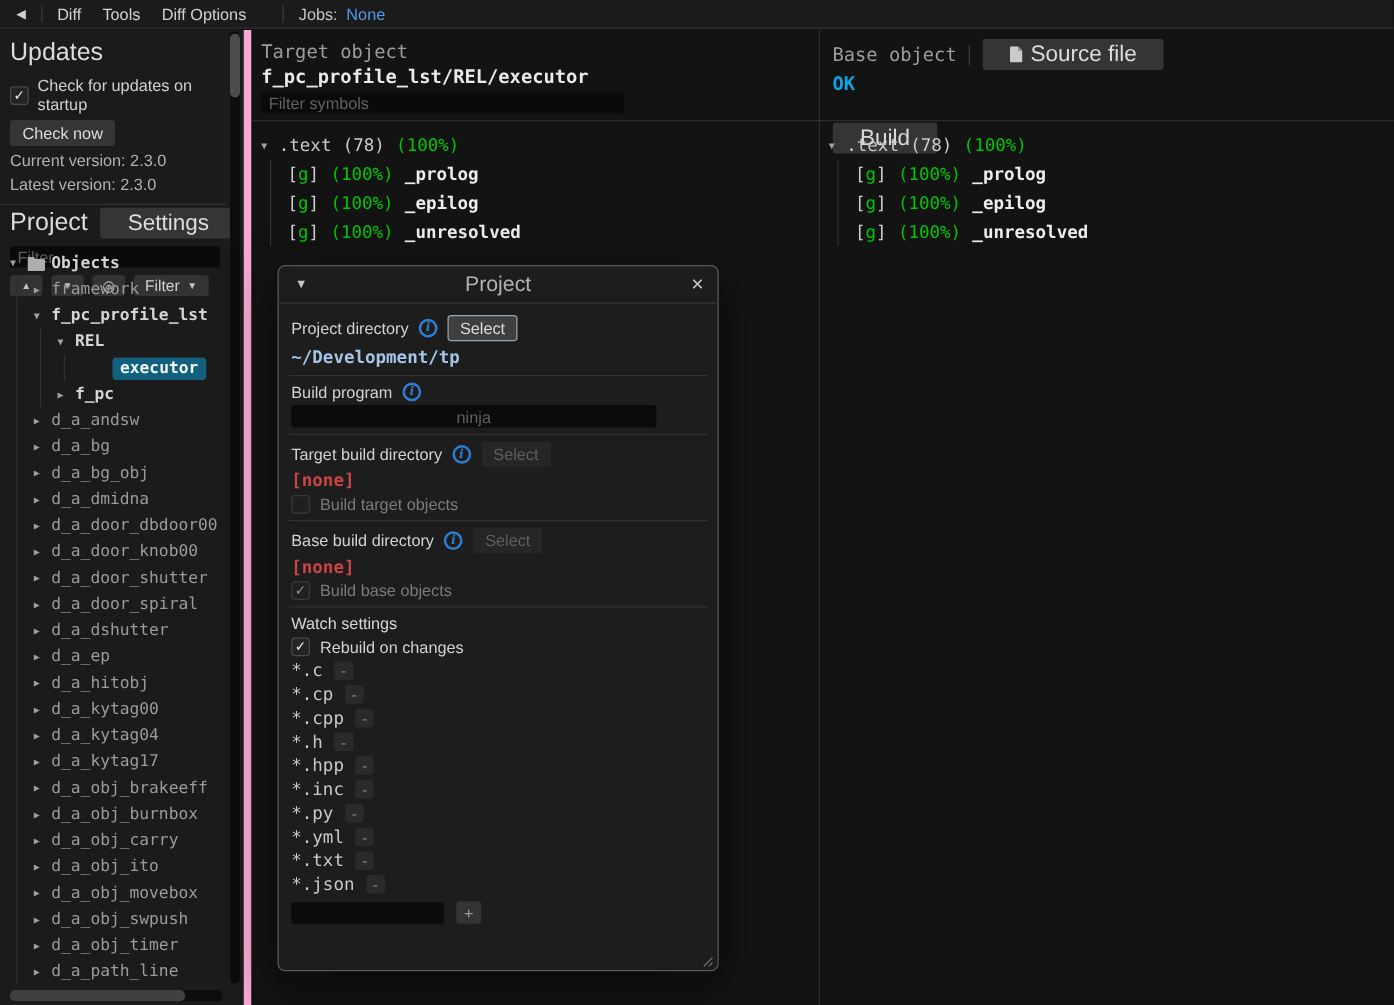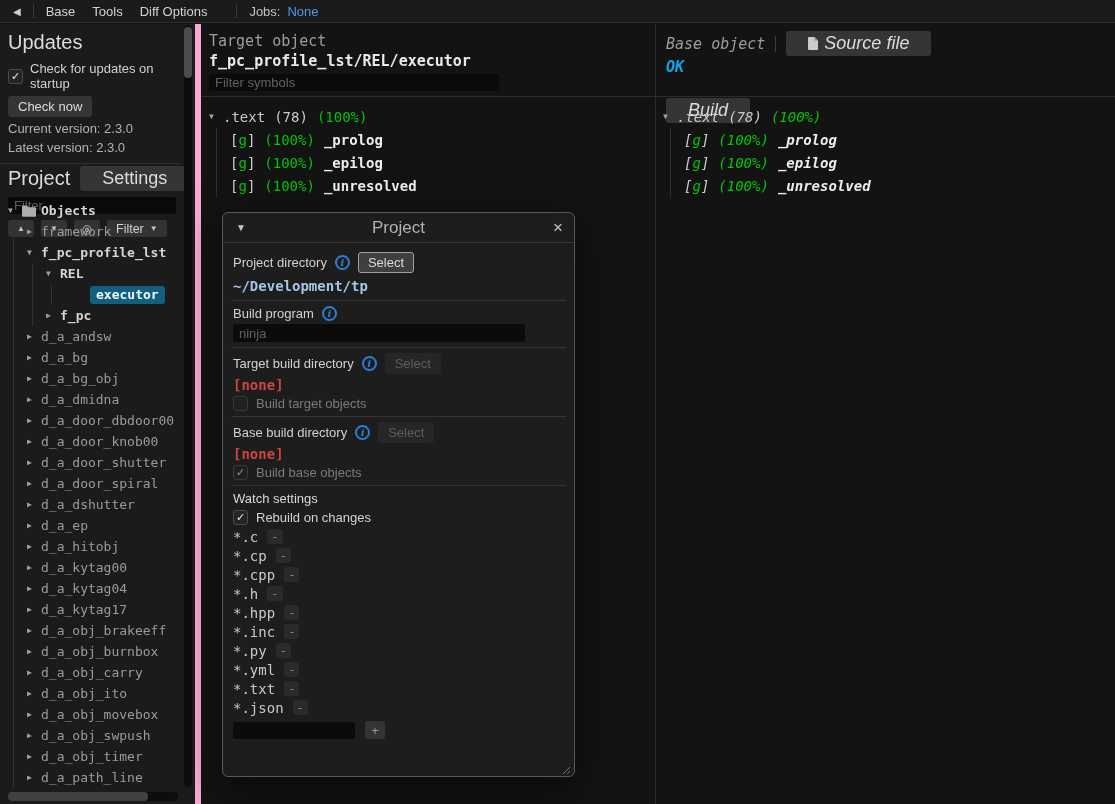--- a/index.html
+++ b/index.html
@@ -74,21 +74,21 @@
   .vscroll { position:absolute; top:1px; right:3px; width:8px; bottom:17px; background:#0d0d0d; border-radius:4px; }
   .vscroll-thumb { position:absolute; top:2px; left:0; width:8px; height:51px; background:#4a4c4e; border-radius:4px; }
   .hscroll { position:absolute; left:8px; bottom:3px; height:9px; width:170px; background:#0d0d0d; border-radius:4px; }
   .hscroll-thumb { width:140px; height:9px; background:#3e4042; border-radius:4px; }
 
   
   .main { position:absolute; left:202px; top:24px; right:0; bottom:0; background:#131313; }
   .header-strip { position:absolute; left:0; right:0; top:0; height:73px; border-bottom:1px solid #2c2c2c; }
   .main-divider { position:absolute; left:453px; top:0; bottom:0; width:1px; background:#2c2c2c; }
   .col-left { position:absolute; left:0; width:453px; top:0; bottom:0; }
-  .col-right { position:absolute; left:454px; right:0; top:0; bottom:0;font-style:italic; }
+  .col-right { position:absolute; left:454px; right:0; top:0; bottom:0; }
   .obj-title { margin:8px 0 0 7px; font-family:"DejaVu Sans Mono", monospace; font-size:15px; color:#9d9d9d; }
   .obj-path { margin:2px 0 0 7px; font-family:"DejaVu Sans Mono", monospace; font-size:15px; font-weight:700; color:#eaeaea; }
   .sym-filter { margin:4px 0 0 7px; width:290px; height:17px; background:#0a0a0a; border:none; border-radius:2px; color:#cfcfcf; font-size:13px; padding:0 6px; outline:none; }
   .base-row { display:flex; align-items:center; margin:7px 0 0 10px; gap:10px; }
   .vsep16 { width:1px; height:16px; background:#3b3b3c; }
   .obj-status { margin:2px 0 0 10px; font-family:"DejaVu Sans Mono", monospace; font-size:15px; font-weight:700; color:#0ea5e9; }
   .build-btn { margin:22px 0 0 10px; }
   .doc-icon { display:flex; align-items:center; }
 
   .symbols { position:absolute; top:74px; left:0; right:0; bottom:0; padding-top:7px; font-family:"DejaVu Sans Mono", monospace; font-size:14px; }
@@ -115,38 +115,38 @@
   .modal-close { margin-left:auto; margin-right:11px; font-size:17px; line-height:1; color:#c6c6c6; z-index:1; }
   .modal-body { padding:6px 10px 0 10px; font-size:13px; color:#d2d2d2; position:relative; }
   .m-row { display:flex; align-items:center; gap:8px; margin:3px 0 2px 0; }
   .info-icon {
     width:15px; height:15px; flex:none; border:2px solid #2d7dd2; border-radius:50%; color:#2d7dd2;
     display:flex; align-items:center; justify-content:center; font-size:10px; font-weight:700;
     font-family:"DejaVu Serif", serif; font-style:italic;
   }
   .m-path { font-family:"DejaVu Sans Mono", monospace; font-size:14px; font-weight:700; color:#a5c6e8; margin:5px 0 6px 0; }
   .m-sep { border:none; border-top:1px solid #333334; margin:5px -2px; }
-  .m-input { display:block; width:292px; height:18px; background:#0b0b0b; border:none; border-radius:2px; color:#c9c9c9; font-size:13px; padding:0 6px; outline:none; margin:3px 0 4px 0; }
+  .m-input { display:block; width:292px; height:18px; background:#0b0b0b; border:none; border-radius:2px; color:#c9c9c9; font-size:13px; padding:0 6px; outline:none; margin:3px 0 4px 0;text-align:center; }
   .m-red { font-family:"DejaVu Sans Mono", monospace; font-size:14px; font-weight:700; color:#cd4444; margin:3px 0; }
   .m-cb-row { display:flex; align-items:center; gap:8px; margin:3px 0 2px 0; font-size:13px; }
   .watch-title { margin:4px 0 4px 0; color:#d8d8d8; }
   .fp-row { display:flex; align-items:center; gap:9px; height:19px; font-family:"DejaVu Sans Mono", monospace; font-size:14px; color:#c9c9c9; }
   .minus-btn { min-width:15px; height:15px; background:#2a2a2b; border-radius:3px; color:#848484; font-size:12px; display:flex; align-items:center; justify-content:center; padding:0 4px; }
   .add-row { display:flex; align-items:center; gap:10px; margin-top:4px; }
   .add-input { width:122px; height:17px; background:#0b0b0b; border:none; border-radius:2px; color:#c9c9c9; font-size:13px; padding:0 6px; outline:none; }
   .plus-btn { width:20px; height:18px; background:#333435; border-radius:3px; color:#9c9c9c; font-size:13px; display:flex; align-items:center; justify-content:center; }
   .resize-handle { position:absolute; right:3px; bottom:3px; width:12px; height:12px; }
 </style>
 </head>
 <body>
 
 <div class="menubar">
   <span class="mb-back">◀</span>
   <span class="mb-sep"></span>
-  <span class="mb-item">Base</span>
+  <span class="mb-item">Diff</span>
   <span class="mb-item">Tools</span>
   <span class="mb-item">Diff Options</span>
   <span class="mb-sep"></span>
   <span class="mb-jobs-label">Jobs:</span>
   <span class="mb-jobs-value" style="color:#4f9be7;">None</span>
 </div>
 
 <div class="sidebar">
   <span class="side-title">Updates</span>
   <div class="cb-row">

